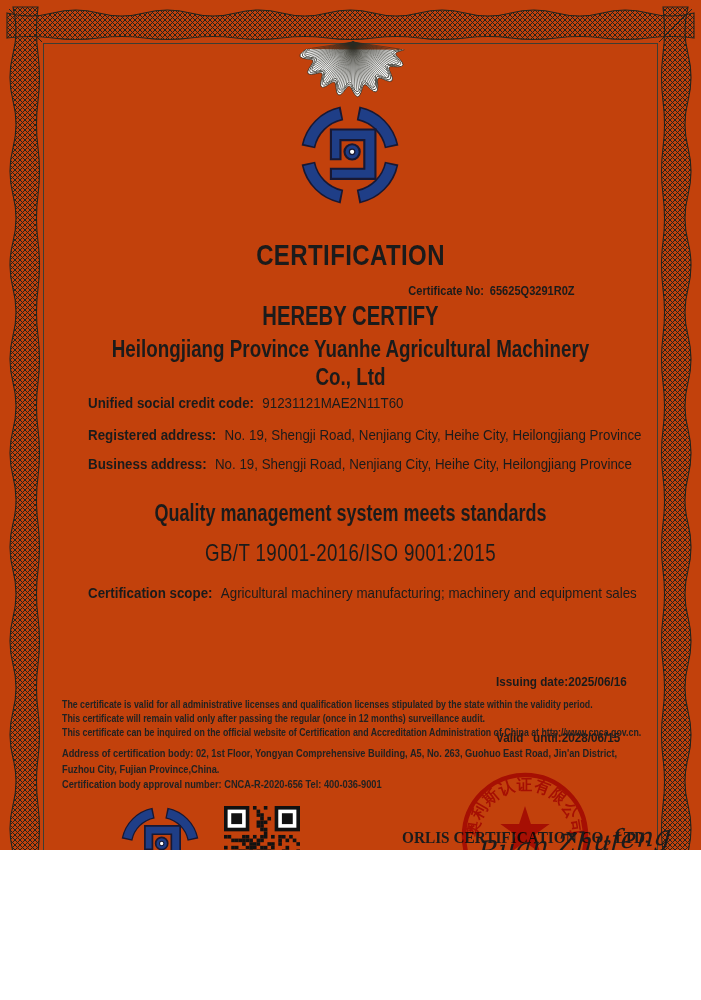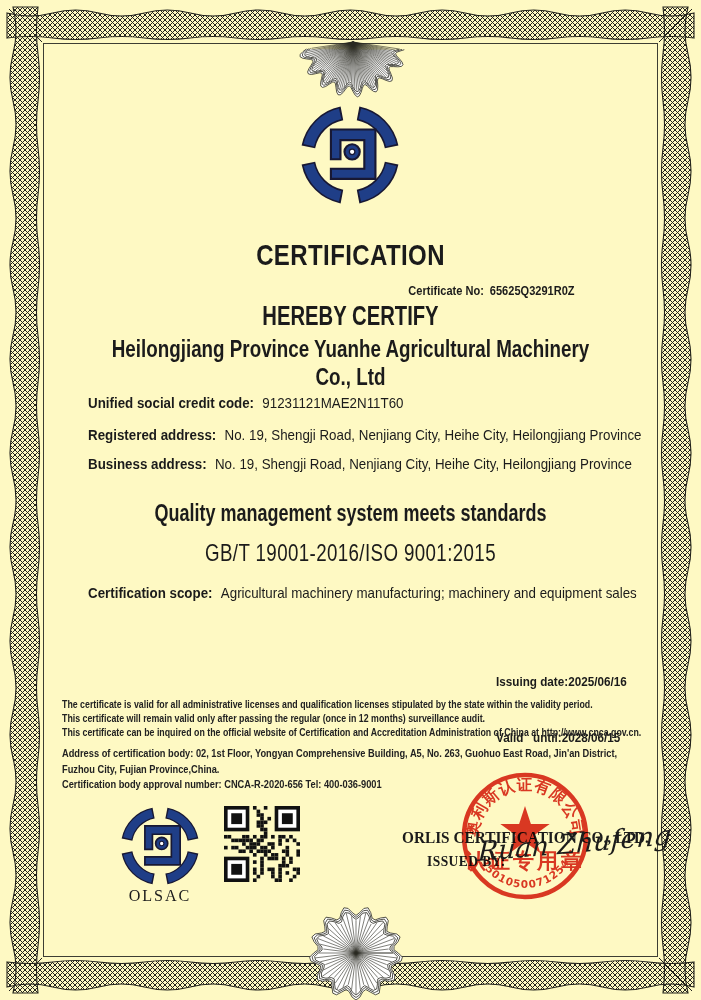--- a/index.html
+++ b/index.html
@@ -1,17 +1,17 @@
 <!DOCTYPE html>
 <html><head>
 <meta charset="utf-8">
 <style>
   html,body{margin:0;padding:0;background:#ffffff;}
   .page{
-    position:relative; width:701px; height:1000px; background:#fef9c3;
+    position:relative; width:701px; height:850px; background:#c2410c;
     font-family:"Liberation Sans", sans-serif; color:#1b1b1b; overflow:hidden;
   }
   svg{display:block;}
   #borderSvg{position:absolute;left:0;top:0;pointer-events:none;}
   .abs{position:absolute;}
   .ctr{left:0;right:0;text-align:center;}
   
   .title{top:238px;font-size:30px;font-weight:700;letter-spacing:.5px;transform:scaleX(.8);transform-origin:50% 0;}
   .certno{top:283px;right:126px;font-size:13px;font-weight:600;transform:scaleX(.85);transform-origin:100% 0;white-space:nowrap;}
   .certno .lbl{padding-right:7px;}

